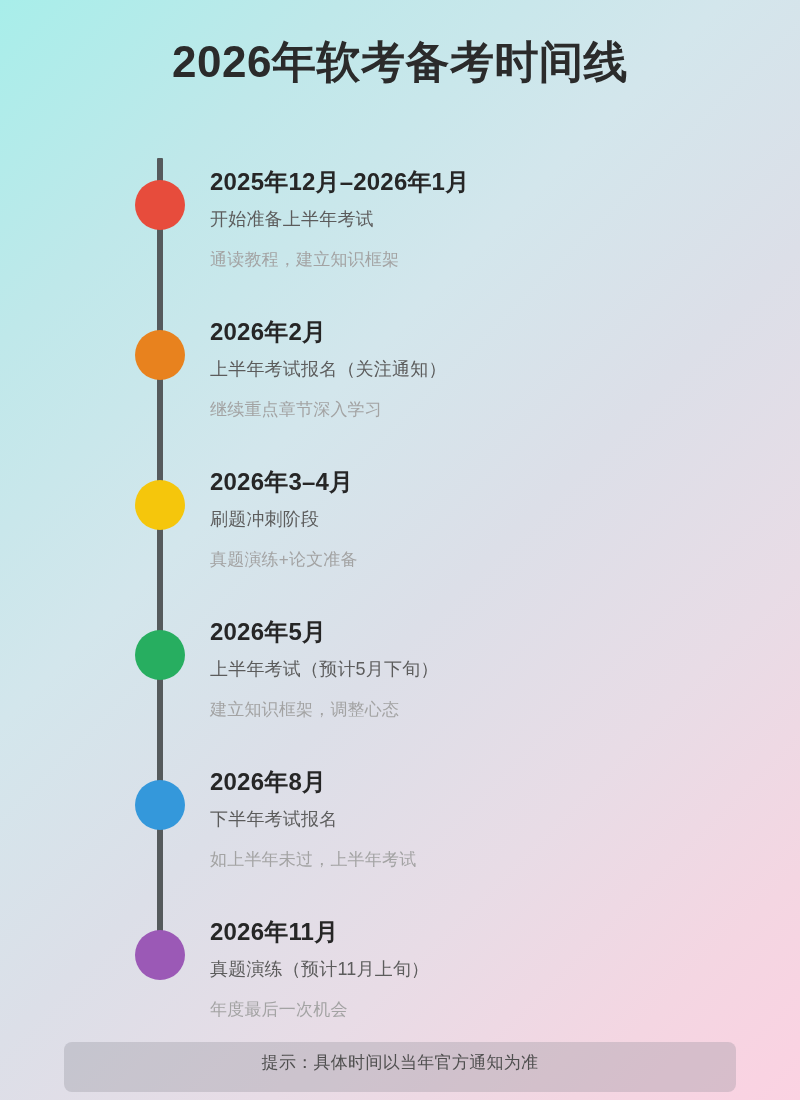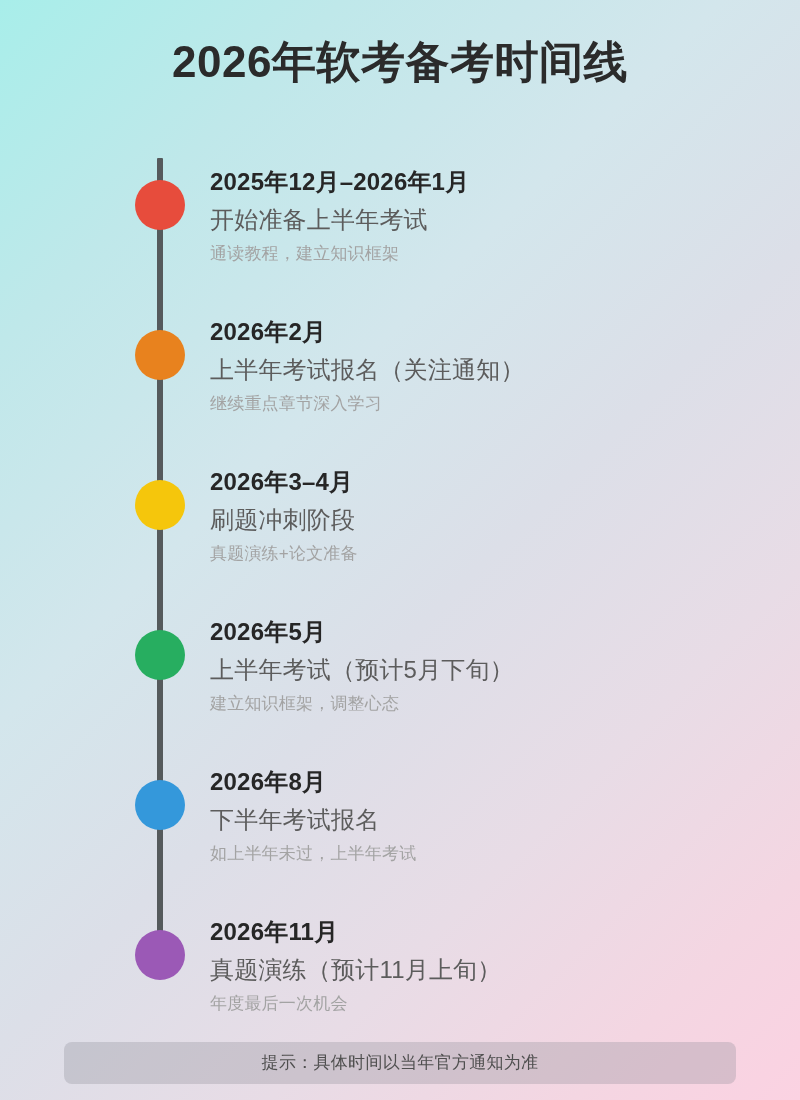--- a/index.html
+++ b/index.html
@@ -86,42 +86,42 @@
 
   .item-period {
     font-size: 24px;
     font-weight: bold;
     color: #262626;
     line-height: 34px;
     letter-spacing: 0.2px;
   }
 
   .item-main {
-    font-size: 24px;
+    font-size: 18px;
     color: #5c5c5c;
     line-height: 33px;
     margin-top: 4px;
     letter-spacing: 0.2px;
   }
 
   .item-note {
     font-size: 17px;
     color: #a3a3a3;
     line-height: 31px;
-    margin-top: 2px;
+    margin-top: 8px;
     letter-spacing: 0.2px;
   }
 
   
   .footer-note {
     position: absolute;
     left: 64px;
     top: 1042px;
     width: 672px;
-    height: 42px;
+    height: 50px;
     line-height: 42px;
     text-align: center;
     font-size: 17px;
     color: #4f4f4f;
     background: rgba(140, 140, 148, 0.30);
     border-radius: 8px;
     letter-spacing: 0.3px;
   }
 </style>
 </head>

